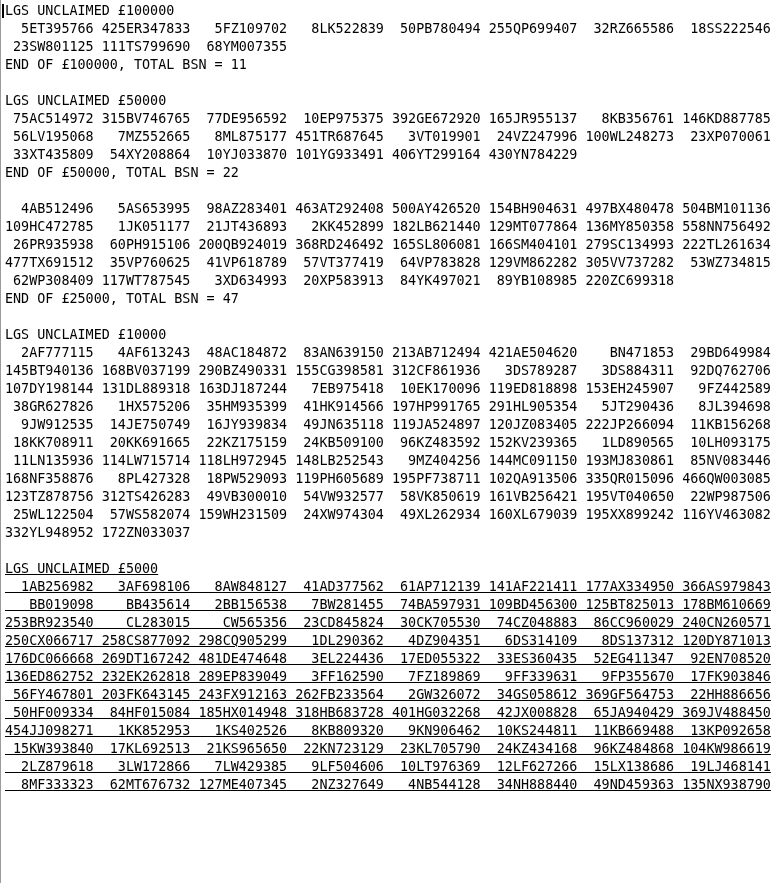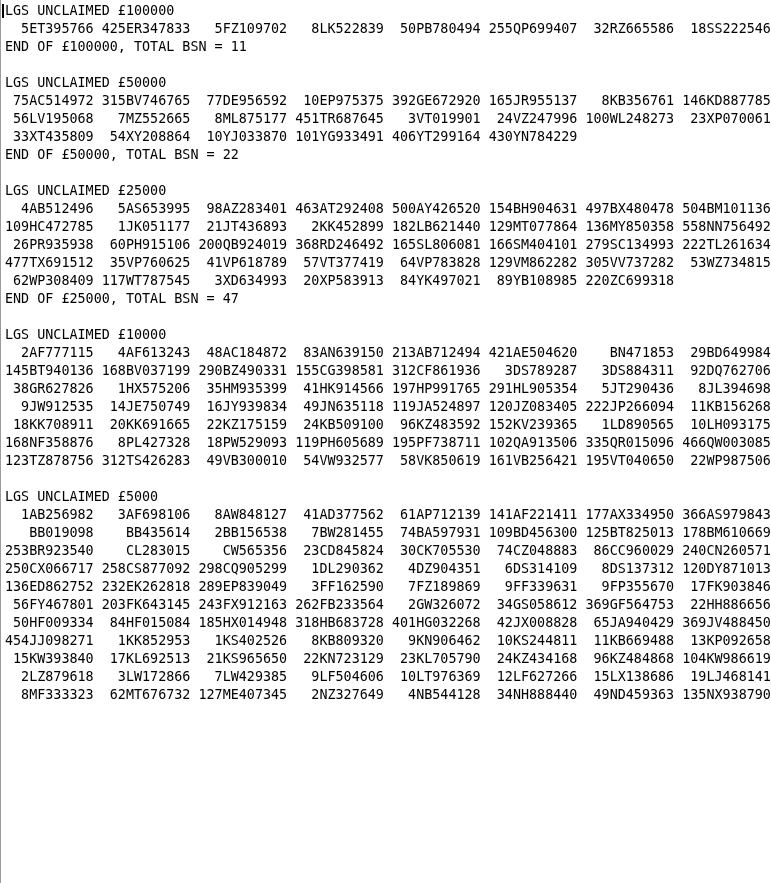--- a/index.html
+++ b/index.html
@@ -25,20 +25,21 @@
     font-size: 13.4px;
     line-height: 18px;
     color: #000000;
     cursor: text;
   }
   .section {
     margin: 0 0 18px 0; 
   }
   .section:last-child {
     margin-bottom: 12px;
+    text-decoration: underline;
   }
   .line {
     white-space: pre;
     height: 18px;
   }
   .text-cursor {
     position: absolute;
     left: 1px;
     top: 4px;
     width: 2px;
@@ -48,54 +49,59 @@
 </style>
 </head>
 <body>
 
 <div class="page">
   <div class="text-cursor"></div>
   <div class="text-area" id="listing">
       <div class="section">
         <div class="line">LGS UNCLAIMED £100000</div>
         <div class="line">  5ET395766 425ER347833   5FZ109702   8LK522839  50PB780494 255QP699407  32RZ665586  18SS222546</div>
+        <div class="line"> 23SW801125 111TS799690  68YM007355</div>
         <div class="line">END OF £100000, TOTAL BSN = 11</div>
       </div>
       <div class="section">
         <div class="line">LGS UNCLAIMED £50000</div>
         <div class="line"> 75AC514972 315BV746765  77DE956592  10EP975375 392GE672920 165JR955137   8KB356761 146KD887785</div>
         <div class="line"> 56LV195068   7MZ552665   8ML875177 451TR687645   3VT019901  24VZ247996 100WL248273  23XP070061</div>
         <div class="line"> 33XT435809  54XY208864  10YJ033870 101YG933491 406YT299164 430YN784229</div>
         <div class="line">END OF £50000, TOTAL BSN = 22</div>
       </div>
       <div class="section">
-        <div class="line">LGS UNCLAIMED £25000</div>
         <div class="line">  4AB512496   5AS653995  98AZ283401 463AT292408 500AY426520 154BH904631 497BX480478 504BM101136</div>
         <div class="line">109HC472785   1JK051177  21JT436893   2KK452899 182LB621440 129MT077864 136MY850358 558NN756492</div>
         <div class="line"> 26PR935938  60PH915106 200QB924019 368RD246492 165SL806081 166SM404101 279SC134993 222TL261634</div>
         <div class="line">477TX691512  35VP760625  41VP618789  57VT377419  64VP783828 129VM862282 305VV737282  53WZ734815</div>
         <div class="line"> 62WP308409 117WT787545   3XD634993  20XP583913  84YK497021  89YB108985 220ZC699318</div>
         <div class="line">END OF £25000, TOTAL BSN = 47</div>
       </div>
       <div class="section">
         <div class="line">LGS UNCLAIMED £10000</div>
         <div class="line">  2AF777115   4AF613243  48AC184872  83AN639150 213AB712494 421AE504620    BN471853  29BD649984</div>
         <div class="line">145BT940136 168BV037199 290BZ490331 155CG398581 312CF861936   3DS789287   3DS884311  92DQ762706</div>
+        <div class="line">107DY198144 131DL889318 163DJ187244   7EB975418  10EK170096 119ED818898 153EH245907   9FZ442589</div>
         <div class="line"> 38GR627826   1HX575206  35HM935399  41HK914566 197HP991765 291HL905354   5JT290436   8JL394698</div>
         <div class="line">  9JW912535  14JE750749  16JY939834  49JN635118 119JA524897 120JZ083405 222JP266094  11KB156268</div>
         <div class="line"> 18KK708911  20KK691665  22KZ175159  24KB509100  96KZ483592 152KV239365   1LD890565  10LH093175</div>
+        <div class="line"> 11LN135936 114LW715714 118LH972945 148LB252543   9MZ404256 144MC091150 193MJ830861  85NV083446</div>
         <div class="line">168NF358876   8PL427328  18PW529093 119PH605689 195PF738711 102QA913506 335QR015096 466QW003085</div>
         <div class="line">123TZ878756 312TS426283  49VB300010  54VW932577  58VK850619 161VB256421 195VT040650  22WP987506</div>
+        <div class="line"> 25WL122504  57WS582074 159WH231509  24XW974304  49XL262934 160XL679039 195XX899242 116YV463082</div>
+        <div class="line">332YL948952 172ZN033037</div>
       </div>
       <div class="section">
         <div class="line">LGS UNCLAIMED £5000</div>
         <div class="line">  1AB256982   3AF698106   8AW848127  41AD377562  61AP712139 141AF221411 177AX334950 366AS979843</div>
         <div class="line">   BB019098    BB435614   2BB156538   7BW281455  74BA597931 109BD456300 125BT825013 178BM610669</div>
         <div class="line">253BR923540    CL283015    CW565356  23CD845824  30CK705530  74CZ048883  86CC960029 240CN260571</div>
         <div class="line">250CX066717 258CS877092 298CQ905299   1DL290362   4DZ904351   6DS314109   8DS137312 120DY871013</div>
+        <div class="line">176DC066668 269DT167242 481DE474648   3EL224436  17ED055322  33ES360435  52EG411347  92EN708520</div>
         <div class="line">136ED862752 232EK262818 289EP839049   3FF162590   7FZ189869   9FF339631   9FP355670  17FK903846</div>
         <div class="line"> 56FY467801 203FK643145 243FX912163 262FB233564   2GW326072  34GS058612 369GF564753  22HH886656</div>
         <div class="line"> 50HF009334  84HF015084 185HX014948 318HB683728 401HG032268  42JX008828  65JA940429 369JV488450</div>
         <div class="line">454JJ098271   1KK852953   1KS402526   8KB809320   9KN906462  10KS244811  11KB669488  13KP092658</div>
         <div class="line"> 15KW393840  17KL692513  21KS965650  22KN723129  23KL705790  24KZ434168  96KZ484868 104KW986619</div>
         <div class="line">  2LZ879618   3LW172866   7LW429385   9LF504606  10LT976369  12LF627266  15LX138686  19LJ468141</div>
         <div class="line">  8MF333323  62MT676732 127ME407345   2NZ327649   4NB544128  34NH888440  49ND459363 135NX938790</div>
       </div>
     </div>
 </div>

